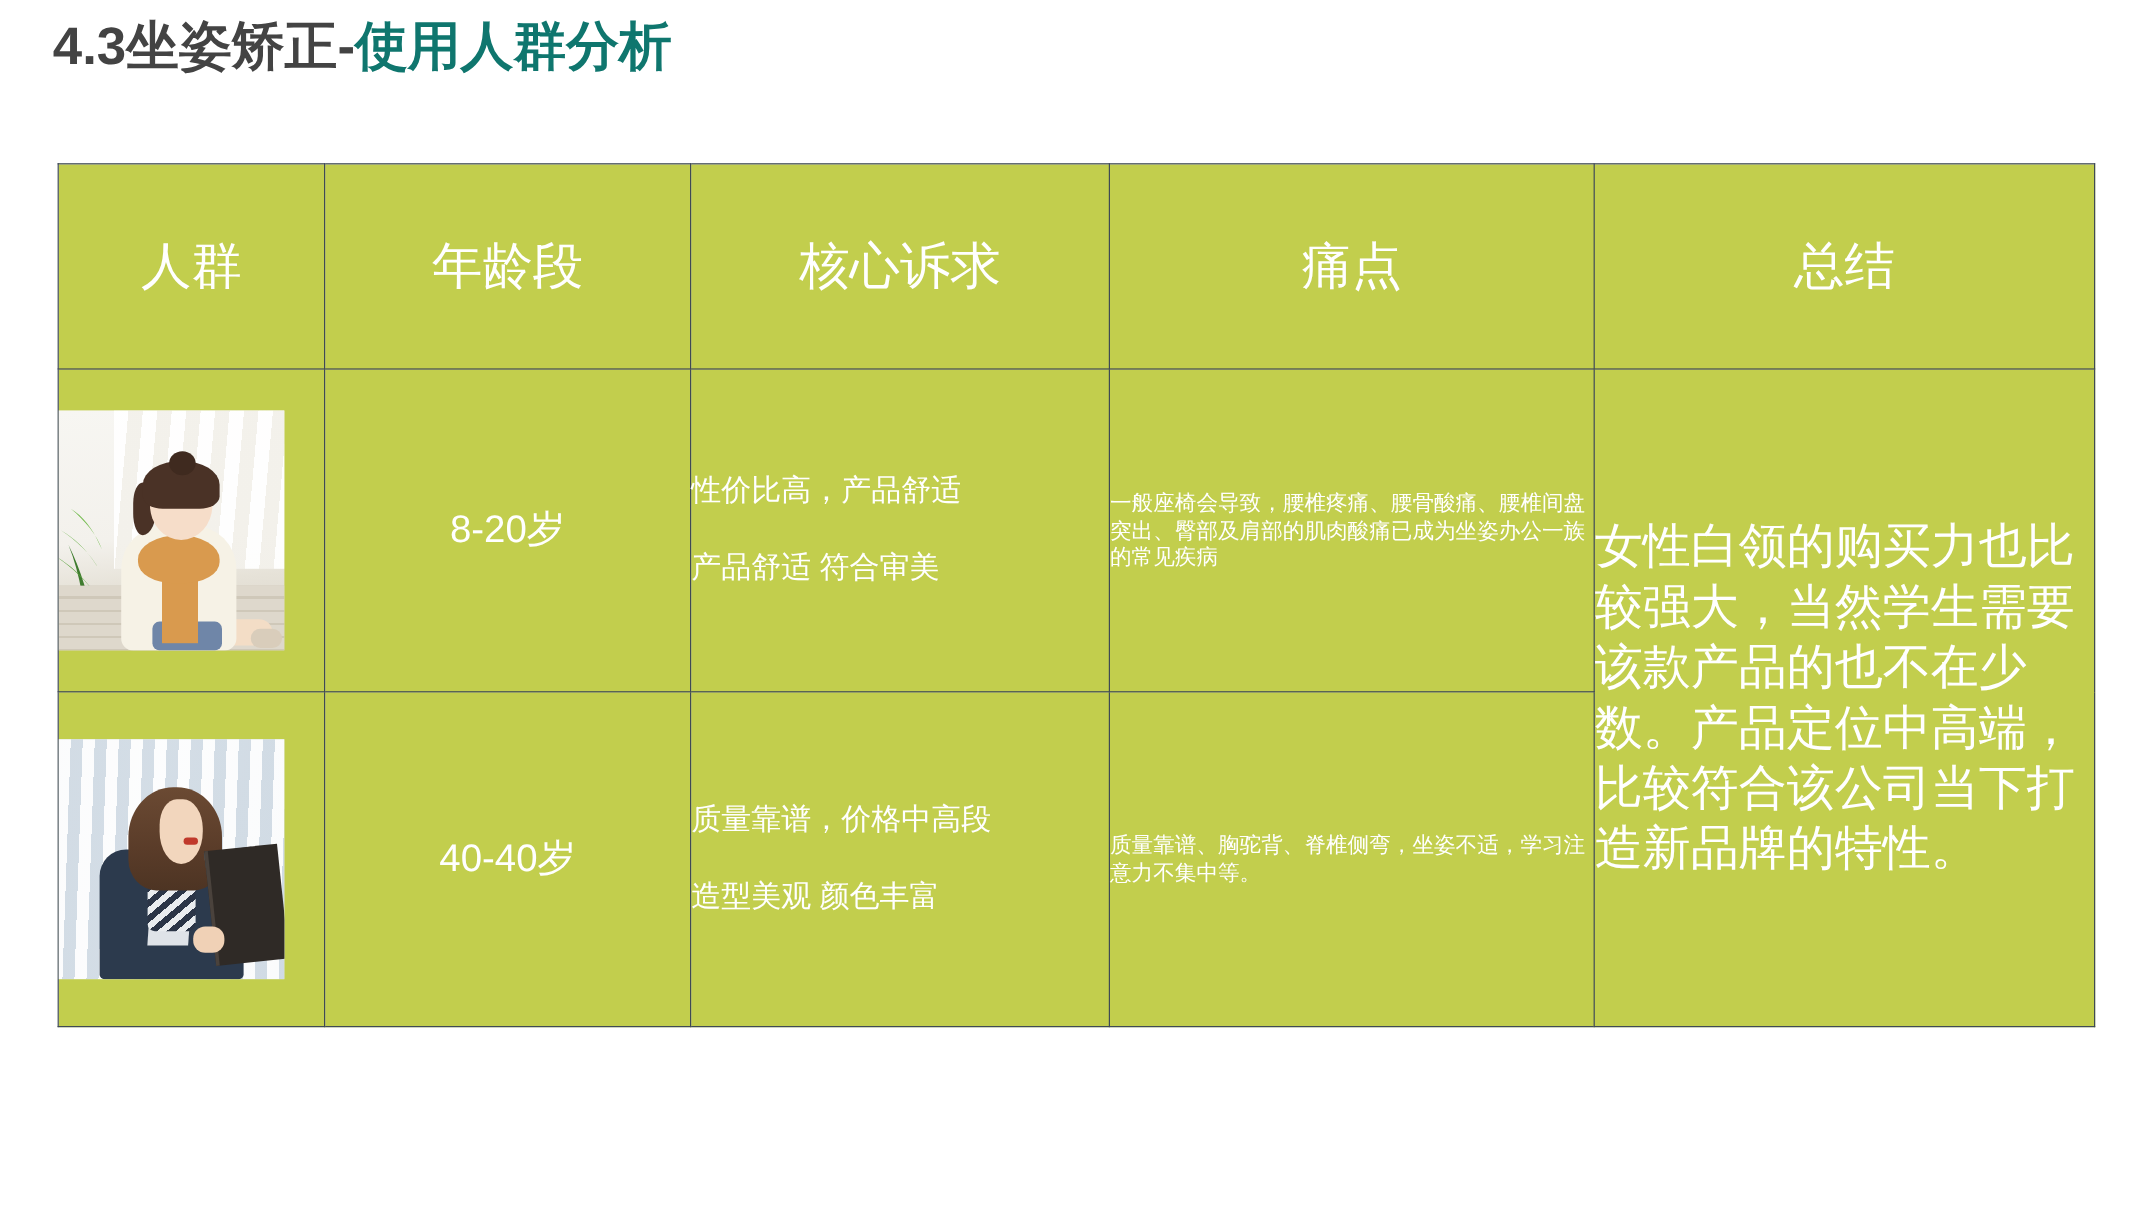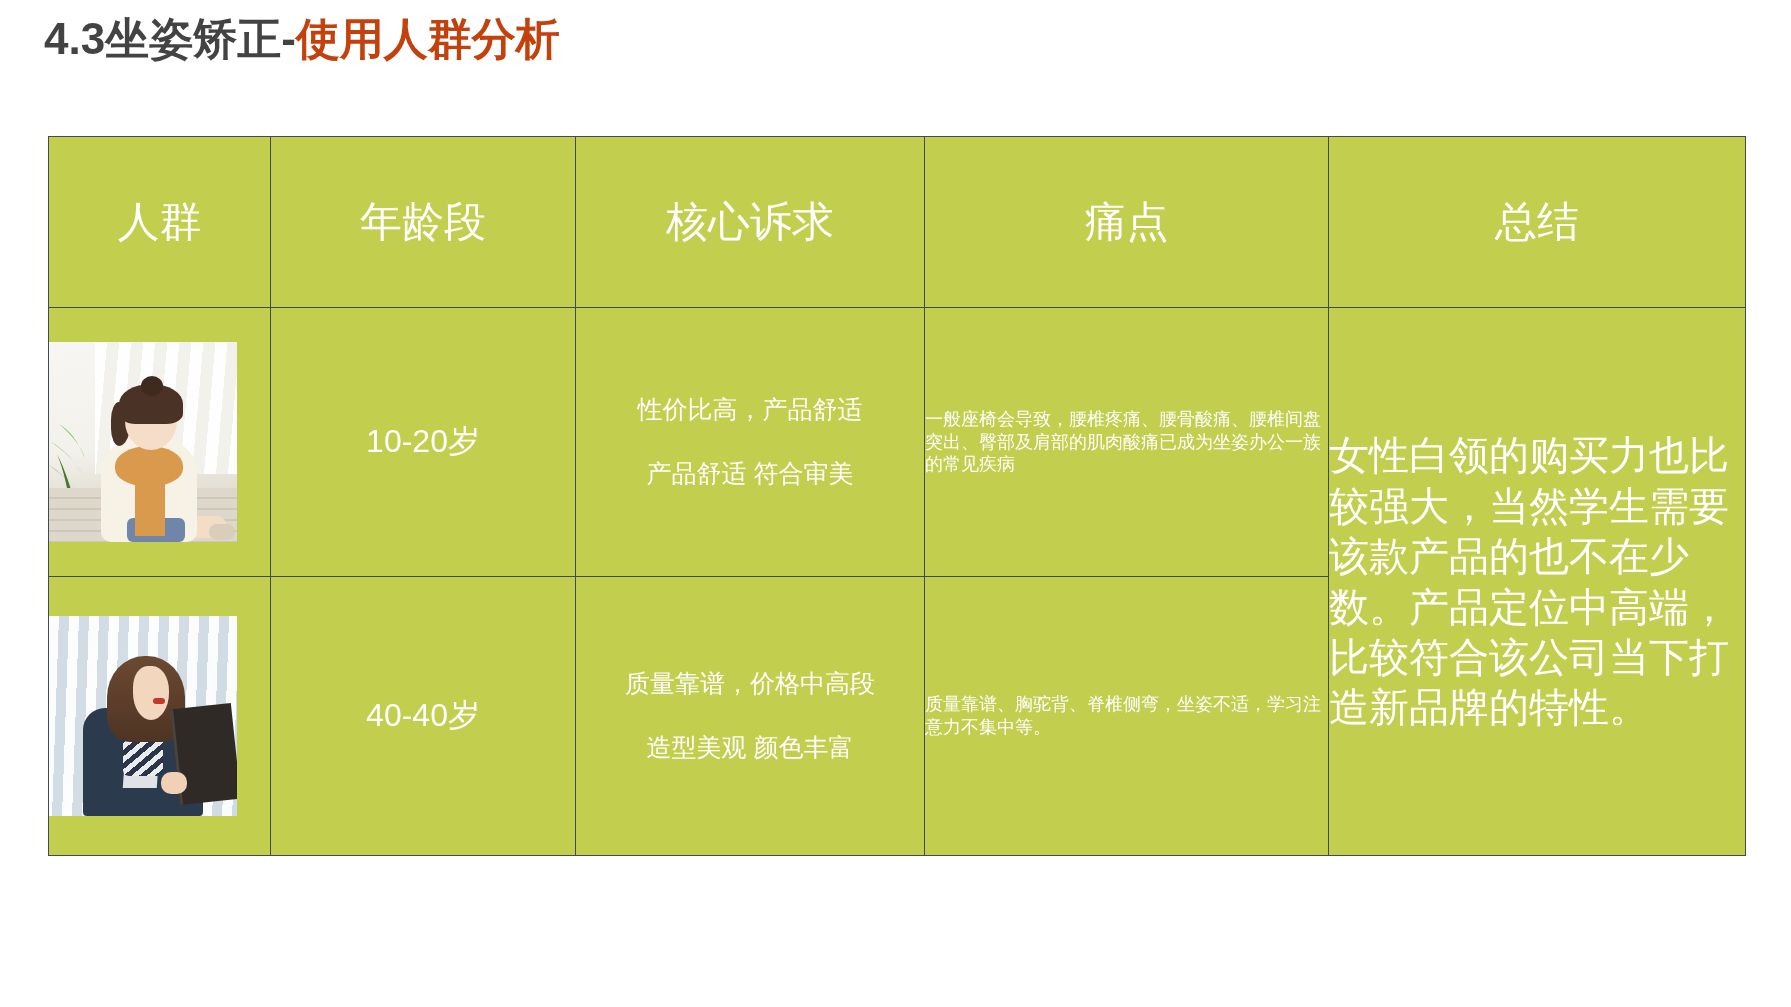--- a/index.html
+++ b/index.html
@@ -20,21 +20,21 @@
     position: absolute;
     left: 44px;
     top: 14px;
     font-size: 44px;
     font-weight: bold;
     letter-spacing: 0px;
     white-space: nowrap;
     line-height: 1.15;
   }
   .title-main { color: #434343; }
-  .title-sub  { color: #c2410c; font-weight: bold; }
+  .title-sub  { color: #0f766e; font-weight: bold; }
 
   
   .analysis-table {
     position: absolute;
     left: 48px;
     top: 136px;
     width: 1697px;
     border-collapse: collapse;
     table-layout: fixed;
   }
@@ -66,21 +66,21 @@
   
   .row-1 td { height: 268px; }
   .row-2 td { height: 278px; }
 
   .cell-age {
     text-align: center;
     font-size: 32px;
     line-height: 1.3;
   }
   .cell-demand {
-    text-align: center;
+    text-align: left;
     font-size: 25px;
     line-height: 1.35;
     padding: 0 14px;
   }
   .cell-demand .line2 { margin-top: 30px; display: block; }
   .cell-demand .line1 { display: block; }
 
   .cell-pain {
     text-align: left;
     font-size: 18px;
@@ -276,21 +276,21 @@
         <div class="body"></div>
         <div class="skirt"></div>
         <div class="torso-mid"></div>
         <div class="bow"></div>
         <div class="hair-side"></div>
         <div class="head"></div>
         <div class="hair"></div>
         <div class="bun"></div>
       </div>
     </td>
-    <td class="cell-age">10-20岁</td>
+    <td class="cell-age">8-20岁</td>
     <td class="cell-demand">
       <span class="line1">性价比高，产品舒适</span>
       <span class="line2">产品舒适 符合审美</span>
     </td>
     <td class="cell-pain">一般座椅会导致，腰椎疼痛、腰骨酸痛、腰椎间盘突出、臀部及肩部的肌肉酸痛已成为坐姿办公一族的常见疾病</td>
     <td class="cell-summary" rowspan="2">女性白领的购买力也比较强大，当然学生需要该款产品的也不在少数。产品定位中高端，比较符合该公司当下打造新品牌的特性。</td>
   </tr>
 
   <tr class="row-2">
     <td class="cell-photo">

